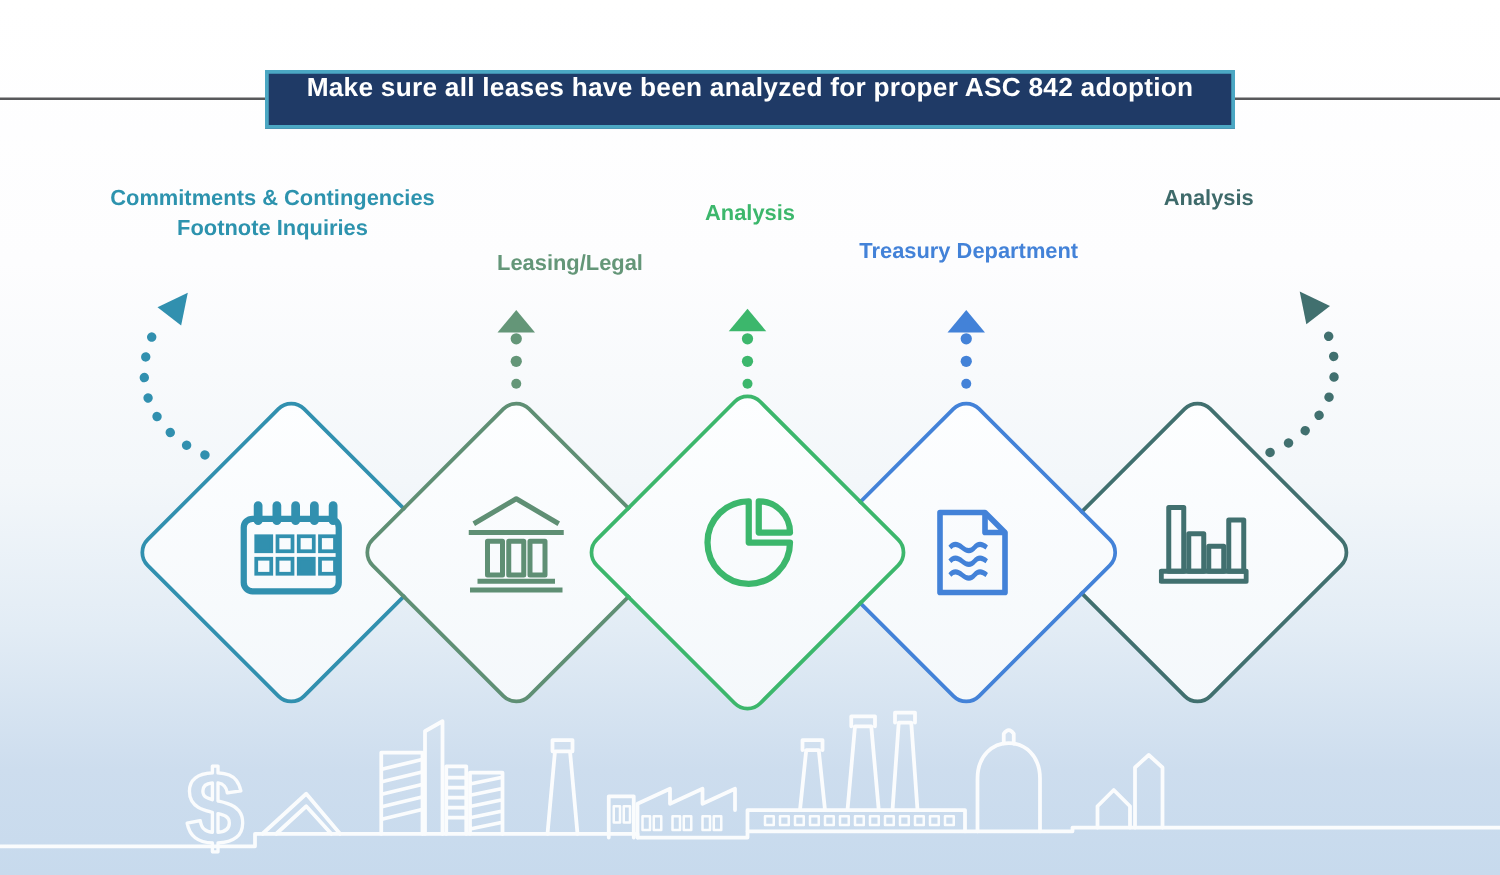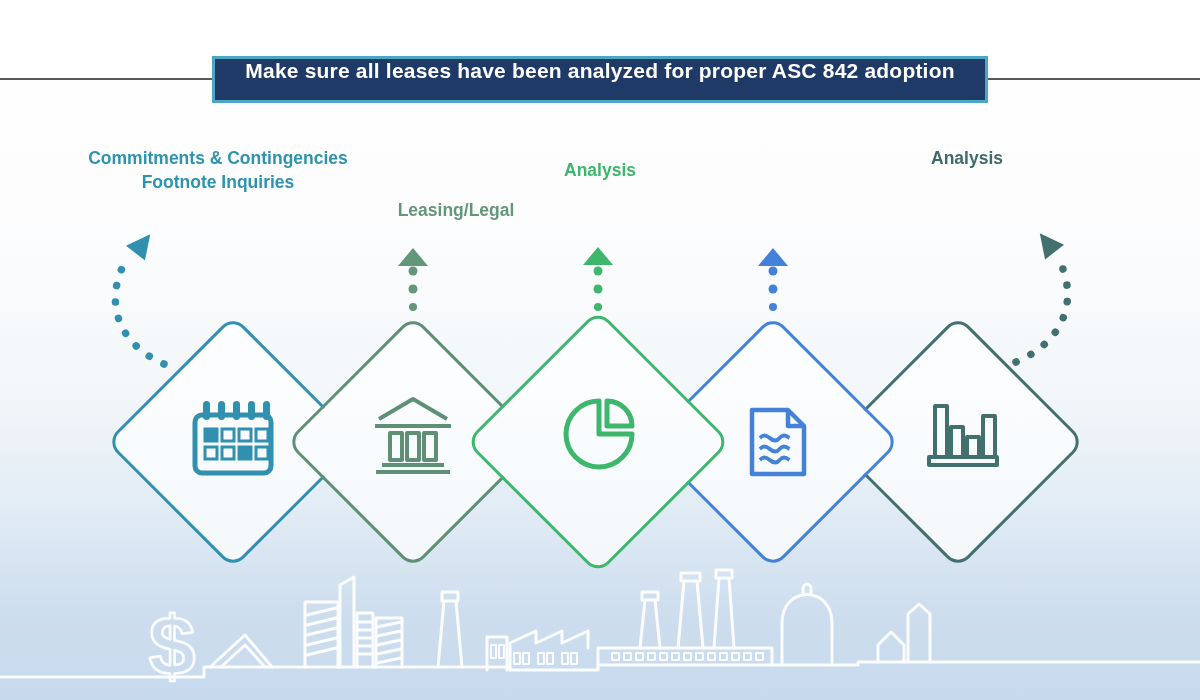--- a/index.html
+++ b/index.html
@@ -55,20 +55,21 @@
     <div>Commitments &amp; Contingencies</div>
     <div>Footnote Inquiries</div>
   </div>
   <div class="stage-label lbl-2">
     <div>Leasing/Legal</div>
   </div>
   <div class="stage-label lbl-3">
     <div>Analysis</div>
   </div>
   <div class="stage-label lbl-4">
+    <div>Treasury Department</div>
   </div>
   <div class="stage-label lbl-5">
     <div>Analysis</div>
   </div>
 
   <svg id="connectors" width="1200" height="700" viewBox="0 0 1200 700">
     <g>
       <path d="M164,364 C118,344 103,302 126,260" fill="none" stroke="#3190af" stroke-width="7.5" stroke-dasharray="0.1 16.5" stroke-linecap="round"></path>
       <polygon points="0,-15 12,9 -12,9" transform="translate(141,246) rotate(38)" fill="#3190af"></polygon>
     </g>

